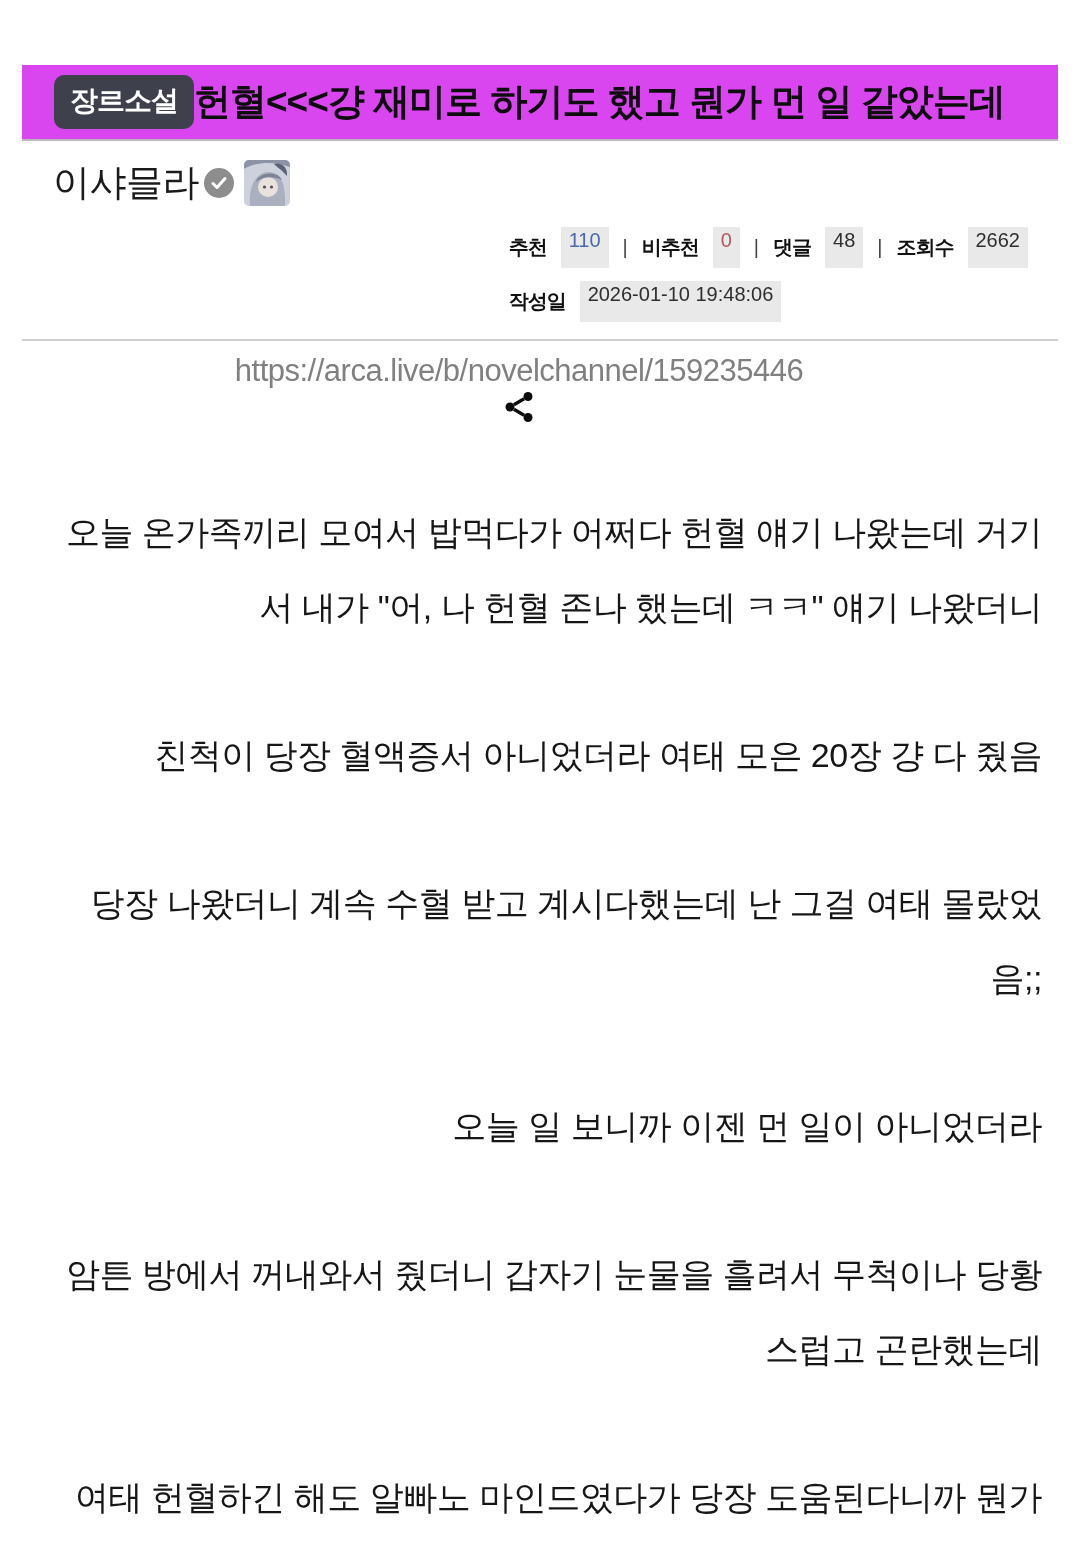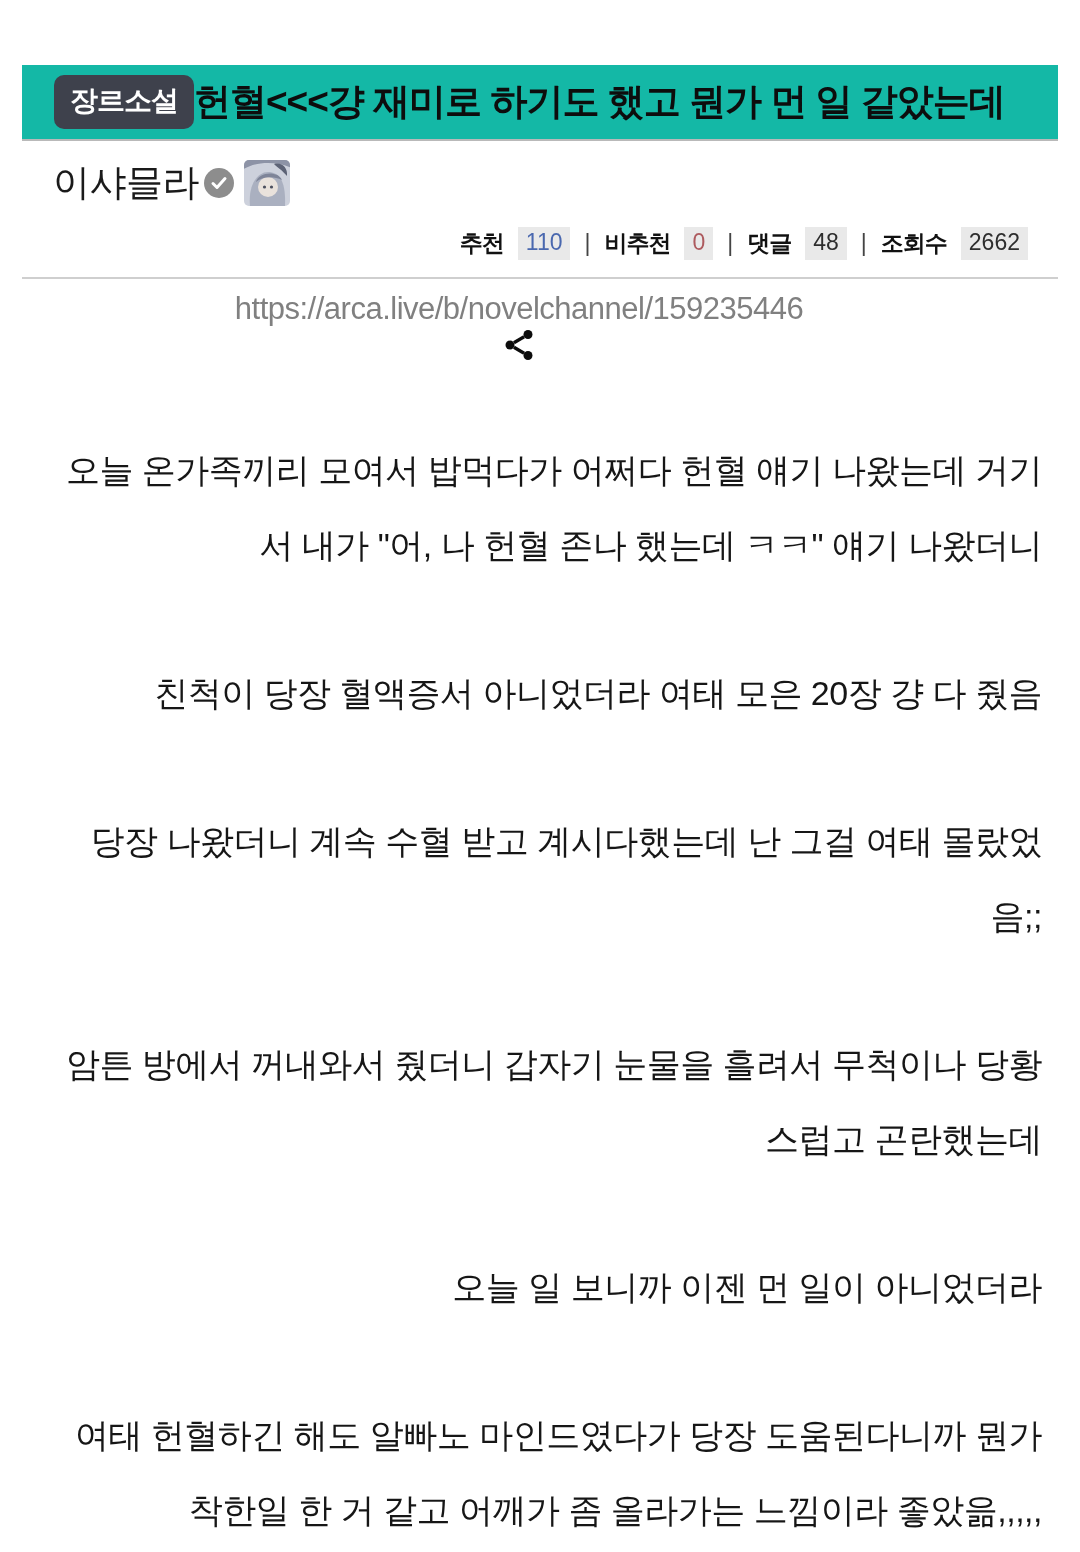--- a/index.html
+++ b/index.html
@@ -6,21 +6,21 @@
   html, body { background: #ffffff; }
   body {
     width: 1080px; height: 1552px; overflow: hidden;
     font-family: "Liberation Sans", "DejaVu Sans", sans-serif;
     color: #161616;
   }
   
   .title-band {
     margin: 65px 22px 0 22px;
     height: 76px;
-    background: #14b8a6;
+    background: #d946ef;
     border-bottom: 2px solid #b9b9b9;
     display: flex; align-items: center;
     padding: 0 14px 0 32px;
     overflow: hidden;
   }
   .category-badge {
     background: #3e414c; color: #ffffff;
     font-size: 28px; font-weight: bold;
     padding: 7px 16px 9px 16px;
     border-radius: 10px;
@@ -52,26 +52,26 @@
     border-radius: 5px; overflow: hidden; flex: 0 0 auto;
   }
   .author-avatar svg { display: block; }
   
   .stats-block {
     width: fit-content;
     margin: 20px 52px 0 auto;
     display: flex; flex-direction: column; align-items: flex-start;
     row-gap: 13px;
   }
-  .stats-row { display: flex; align-items: center; font-size: 23px; }
+  .stats-row { display: flex; align-items: center; font-size: 20px; }
   .stat-label { font-weight: bold; color: #111111; letter-spacing: -1px; }
   .stat-value {
     margin-left: 14px;
     background: #e9e9e9;
-    padding: 2px 8px 4px 8px;
+    padding: 2px 8px 16px 8px;
     color: #2e2e2e;
   }
   .stat-value.up { color: #4a68af; }
   .stat-value.down { color: #ad5a5e; }
   .stat-sep { color: #444444; margin: 0 14px; font-weight: 300; }
   
   .divider {
     margin: 17px 22px 0 22px;
     border-top: 2px solid #cfcfcf;
   }
@@ -131,20 +131,24 @@
     <span class="stat-sep">|</span>
     <span class="stat-label">비추천</span>
     <span class="stat-value down">0</span>
     <span class="stat-sep">|</span>
     <span class="stat-label">댓글</span>
     <span class="stat-value">48</span>
     <span class="stat-sep">|</span>
     <span class="stat-label">조회수</span>
     <span class="stat-value">2662</span>
   </div>
+  <div class="stats-row">
+    <span class="stat-label">작성일</span>
+    <span class="stat-value">2026-01-10 19:48:06</span>
+  </div>
 </div>
 
 <div class="divider"></div>
 
 <div class="url-row">
   <span class="post-url">https://arca.live/b/novelchannel/159235446</span>
   <span class="share-icon">
     <svg width="36" height="36" viewBox="0 0 24 24">
       <circle cx="18" cy="5" r="3" fill="#0c0c0c"></circle>
       <circle cx="6" cy="12" r="3" fill="#0c0c0c"></circle>
@@ -152,16 +156,16 @@
       <line x1="8.6" y1="10.5" x2="15.4" y2="6.5" stroke="#0c0c0c" stroke-width="2.2"></line>
       <line x1="8.6" y1="13.5" x2="15.4" y2="17.5" stroke="#0c0c0c" stroke-width="2.2"></line>
     </svg>
   </span>
 </div>
 
 <div class="post-body">
   <p>오늘 온가족끼리 모여서 밥먹다가 어쩌다 헌혈 얘기 나왔는데 거기서 내가 "어, 나 헌혈 존나 했는데 ㅋㅋ" 얘기 나왔더니</p>
   <p>친척이 당장 혈액증서 아니었더라 여태 모은 20장 걍 다 줬음</p>
   <p>당장 나왔더니 계속 수혈 받고 계시다했는데 난 그걸 여태 몰랐었음;;</p>
+  <p>오늘 일 보니까 이젠 먼 일이 아니었더라</p>
   <p>암튼 방에서 꺼내와서 줬더니 갑자기 눈물을 흘려서 무척이나 당황스럽고 곤란했는데</p>
-  <p>오늘 일 보니까 이젠 먼 일이 아니었더라</p>
   <p>여태 헌혈하긴 해도 알빠노 마인드였다가 당장 도움된다니까 뭔가 착한일 한 거 같고 어깨가 좀 올라가는 느낌이라 좋았읆,,,,,</p>
 </div>
 
 </body></html>

